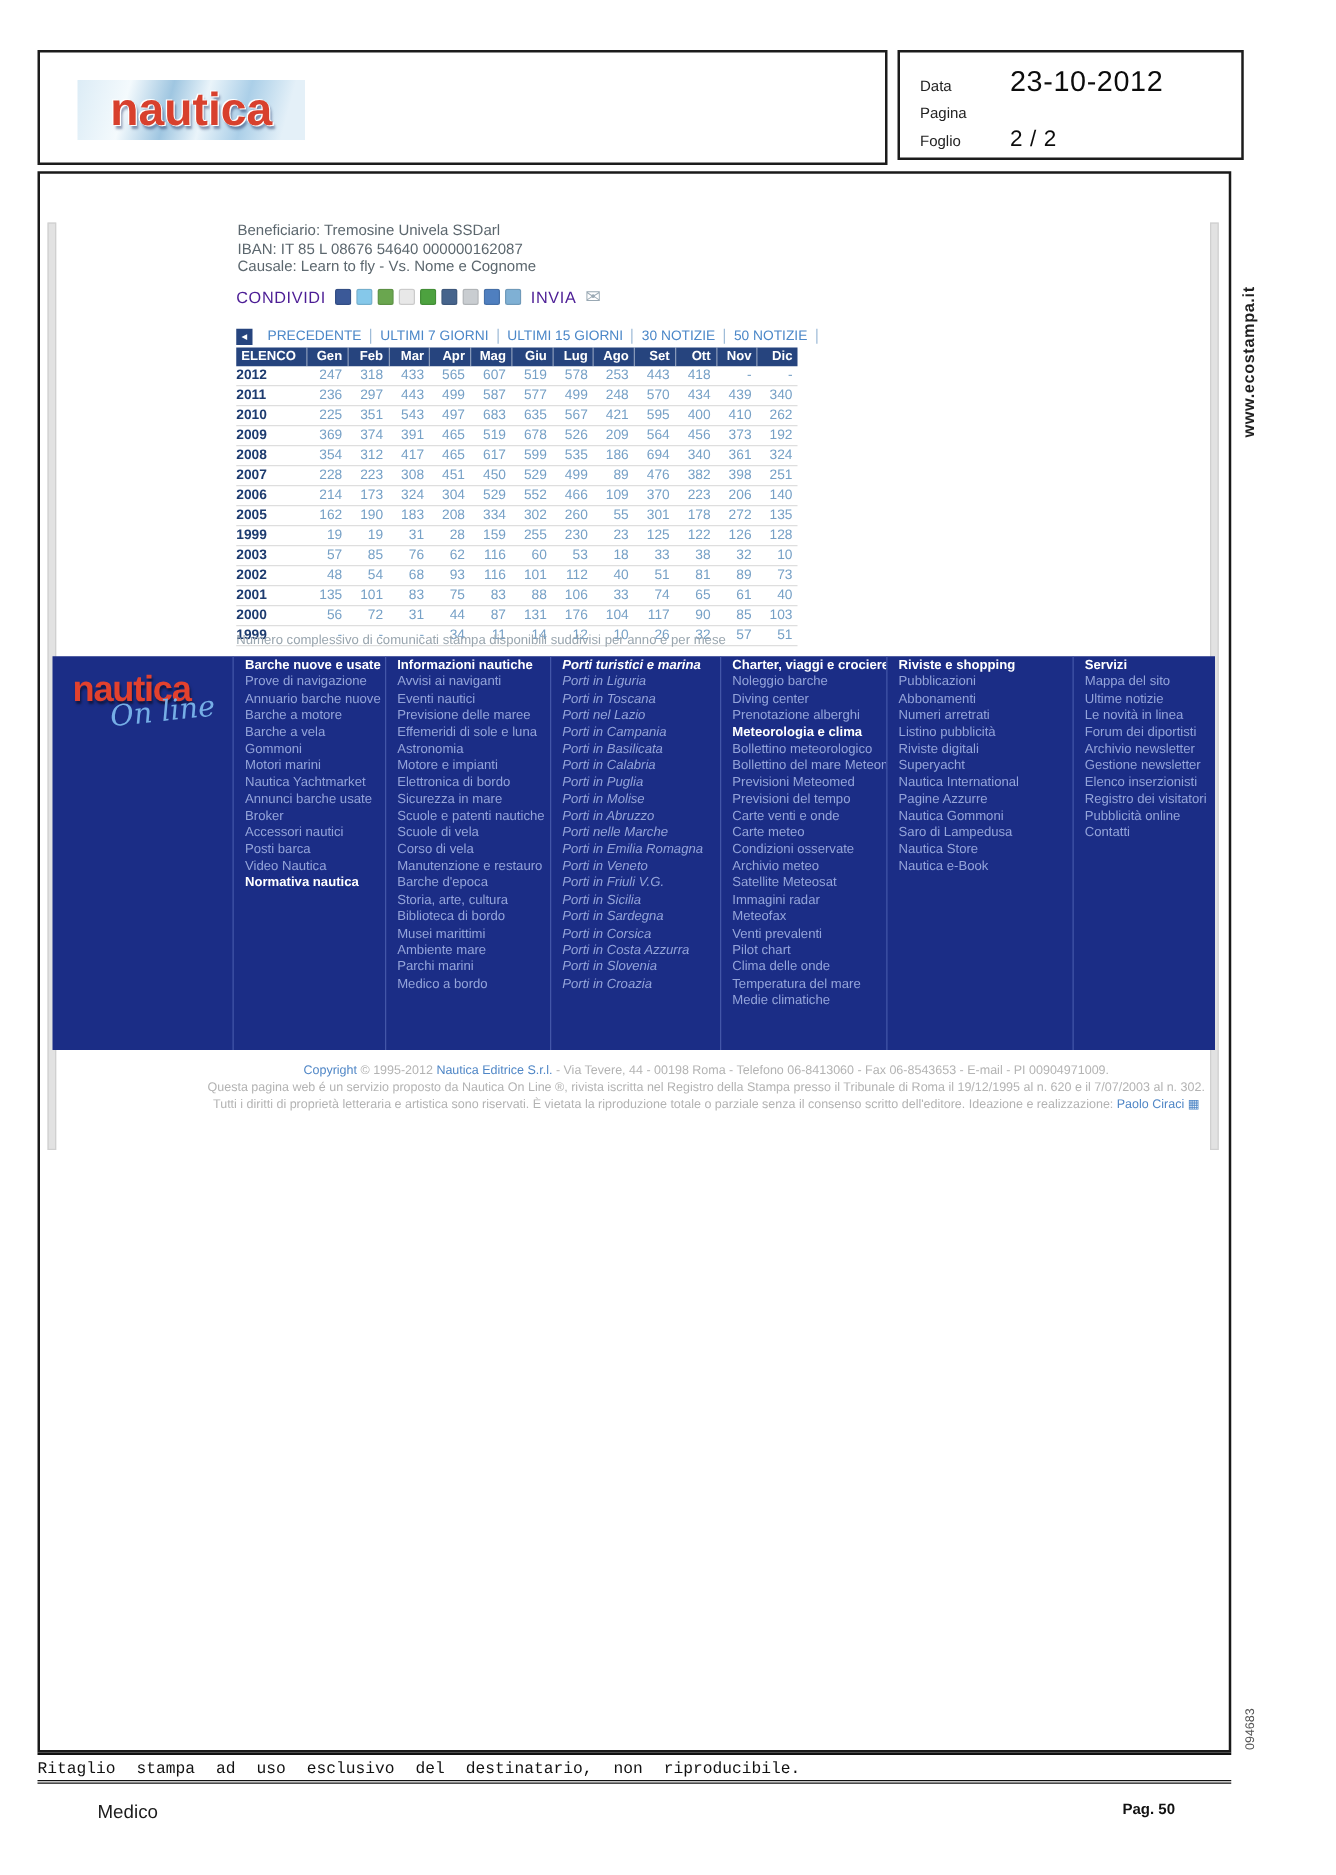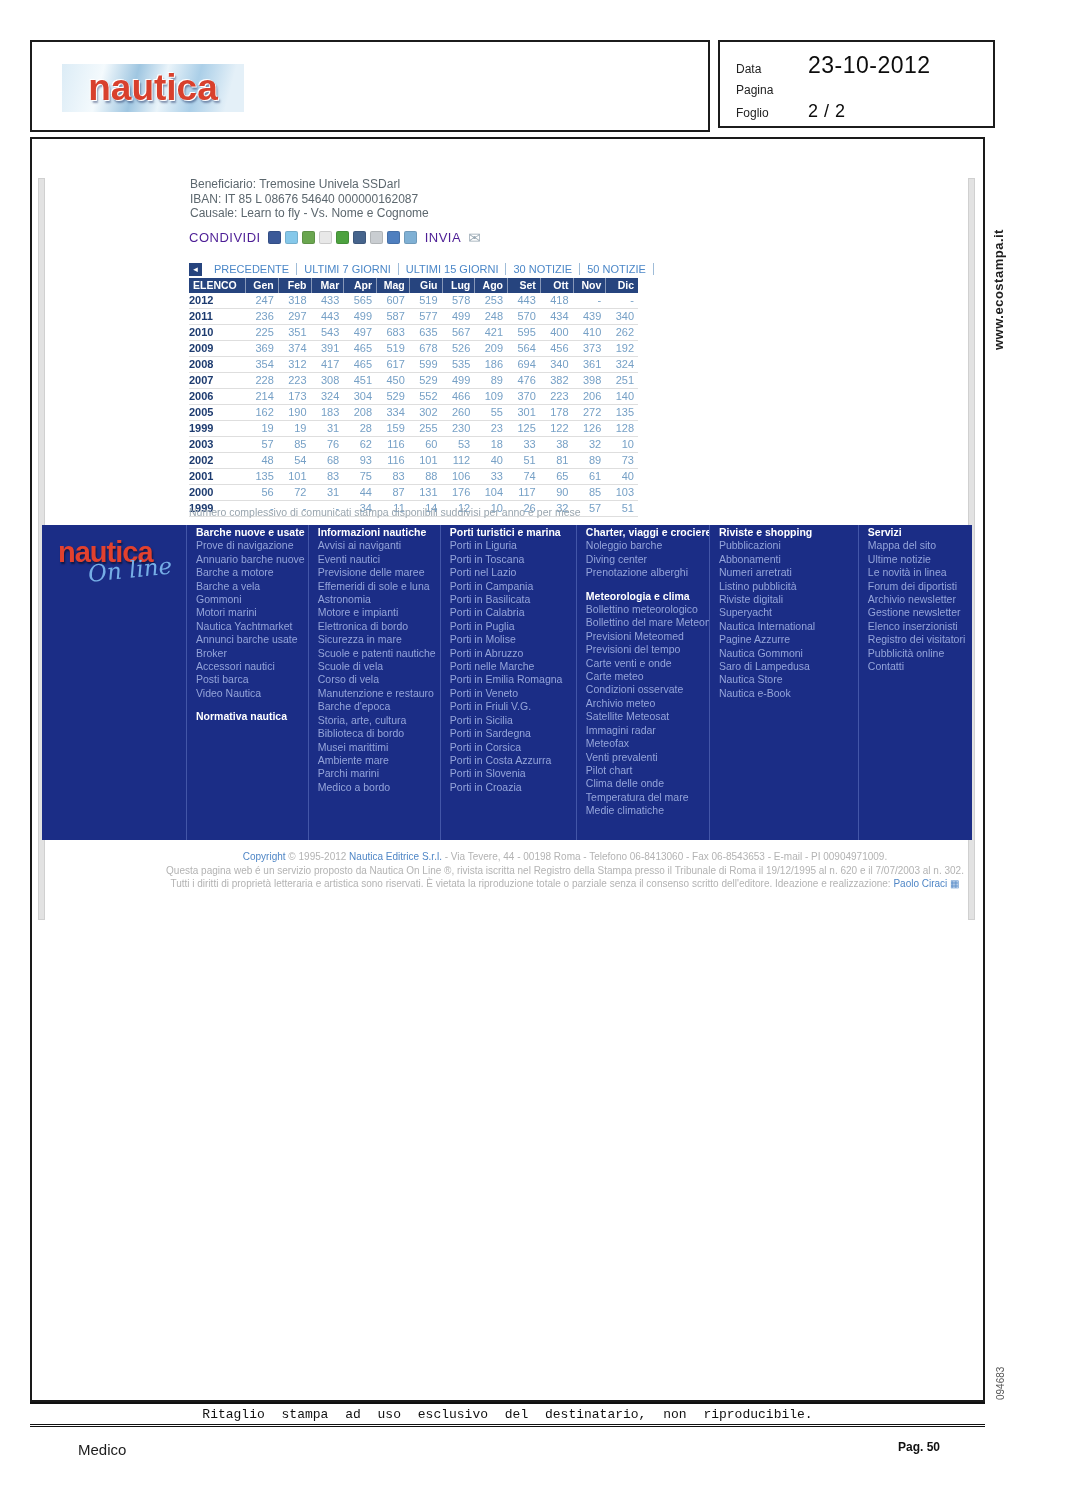--- a/index.html
+++ b/index.html
@@ -57,37 +57,37 @@
 
   
   #sfooter{position:absolute;left:42px;top:525px;width:930px;height:315px;background:#1b2d86;
            display:flex;overflow:hidden;box-sizing:border-box;}
   #flogo{width:144px;flex:none;padding:14px 0 0 16px;box-sizing:border-box;}
   .flogo-1{font-weight:800;font-size:29px;color:#e2412e;letter-spacing:-1px;line-height:26px;
            text-shadow:1px 2px 2px rgba(0,0,0,.5);}
   .flogo-2{font-family:"DejaVu Serif",serif;font-style:italic;font-size:23px;color:#76aee6;
            margin:-8px 0 0 30px;transform:rotate(-6deg);line-height:24px;}
   .fcol{box-sizing:border-box;border-left:1px solid #4356a8;padding:1px 4px 0 9px;overflow:hidden;}
-  .fcol:nth-child(2){width:133px;} .fcol:nth-child(3){width:137px;} .fcol:nth-child(4){width:134px;}
+  .fcol:nth-child(2){width:133px;} .fcol:nth-child(3){width:137px;font-style:italic;} .fcol:nth-child(4){width:134px;}
   .fcol:nth-child(5){width:150px;} .fcol:nth-child(6){width:115px;} .fcol:nth-child(7){width:117px;}
-  .fsec + .fsec{margin-top:10px;}
+  .fsec + .fsec{margin-top:0;}
   .ftitle{font-size:10.5px;font-weight:bold;color:#fff;line-height:13.4px;white-space:nowrap;}
   .flink{display:block;font-size:10.5px;color:#94a4da;line-height:13.4px;text-decoration:none;
          white-space:nowrap;cursor:pointer;}
 
   
   #copy{position:absolute;left:150px;top:850px;width:830px;text-align:center;
         font-size:10px;line-height:13.5px;color:#b3b3b3;}
   .copy-parts{display:inline;}
   .c-txt{color:#b3b3b3;} .c-lnk{color:#4f86c6;cursor:pointer;}
 
   
   #notice{position:absolute;left:30px;top:1402px;width:955px;height:25px;box-sizing:border-box;
           border-top:2px solid #111;border-bottom:3px double #111;
-          display:flex;align-items:center;justify-content:center;
+          display:flex;align-items:center;justify-content:flex-start;
           font-family:"Liberation Mono",monospace;font-size:13px;color:#111;word-spacing:9px;}
   #subject{position:absolute;left:78px;top:1441px;font-size:15px;color:#1c1c1c;}
   #pageref{position:absolute;left:898px;top:1440px;font-size:12px;font-weight:bold;color:#111;}
 
   
   .vert{position:absolute;writing-mode:vertical-rl;transform:rotate(180deg);white-space:nowrap;}
   #vsite{left:991px;top:145px;height:205px;font-size:13px;font-weight:600;color:#1f1f1f;letter-spacing:.5px;}
   #vcode{left:995px;top:1334px;height:66px;font-size:10px;color:#555;}
 </style>
 </head>

